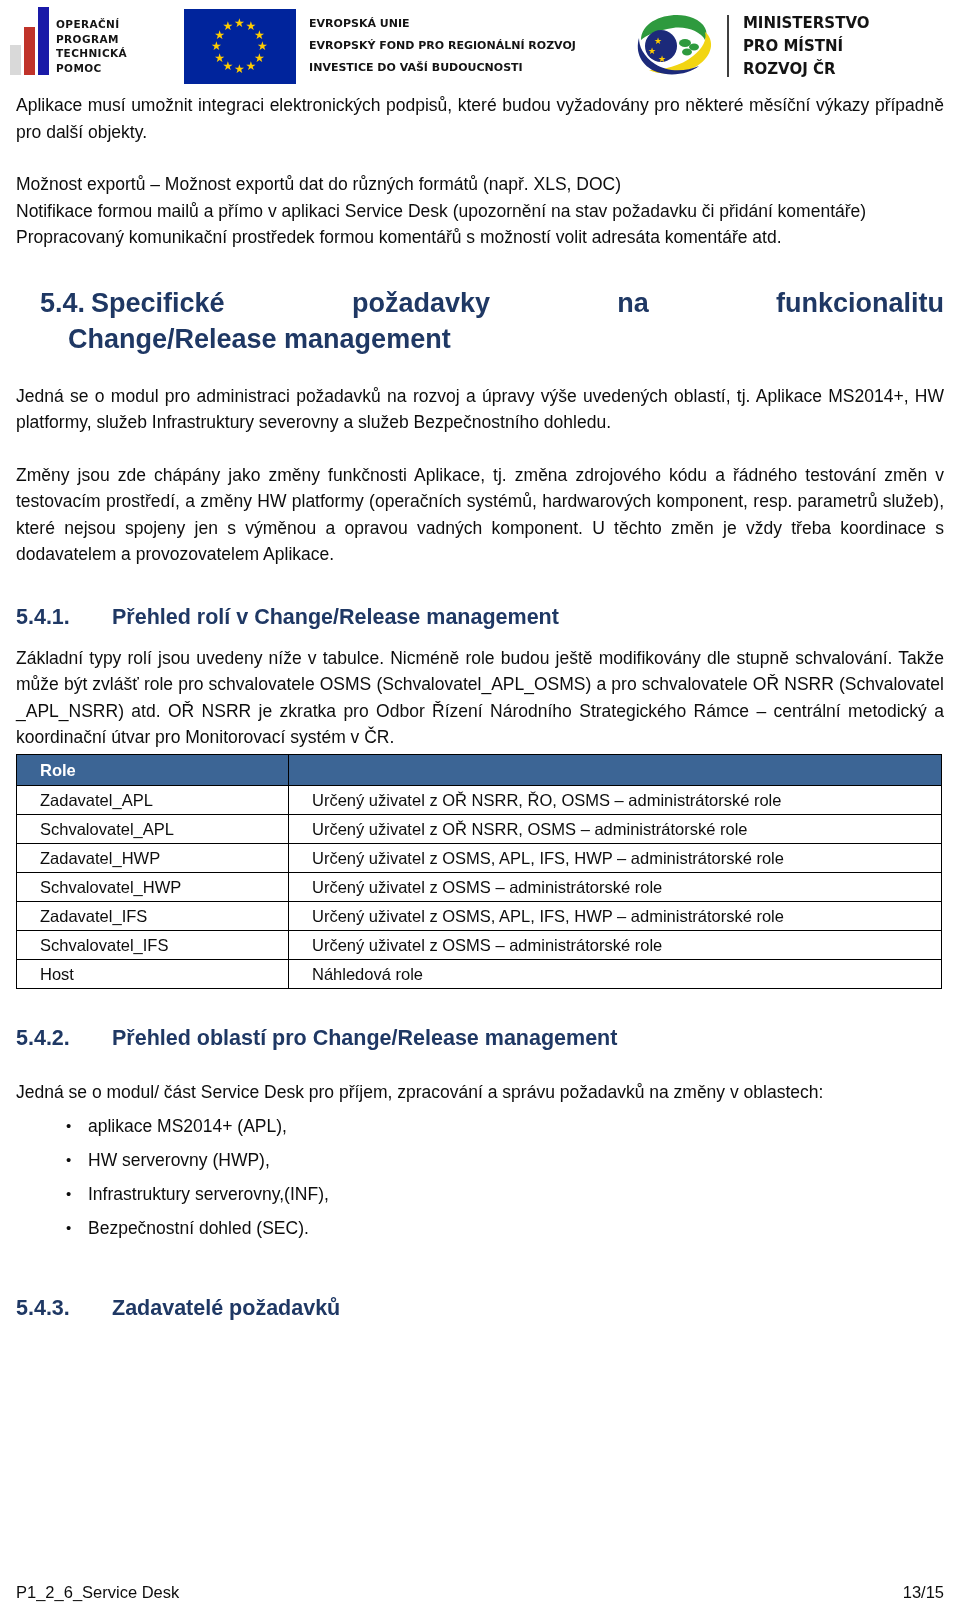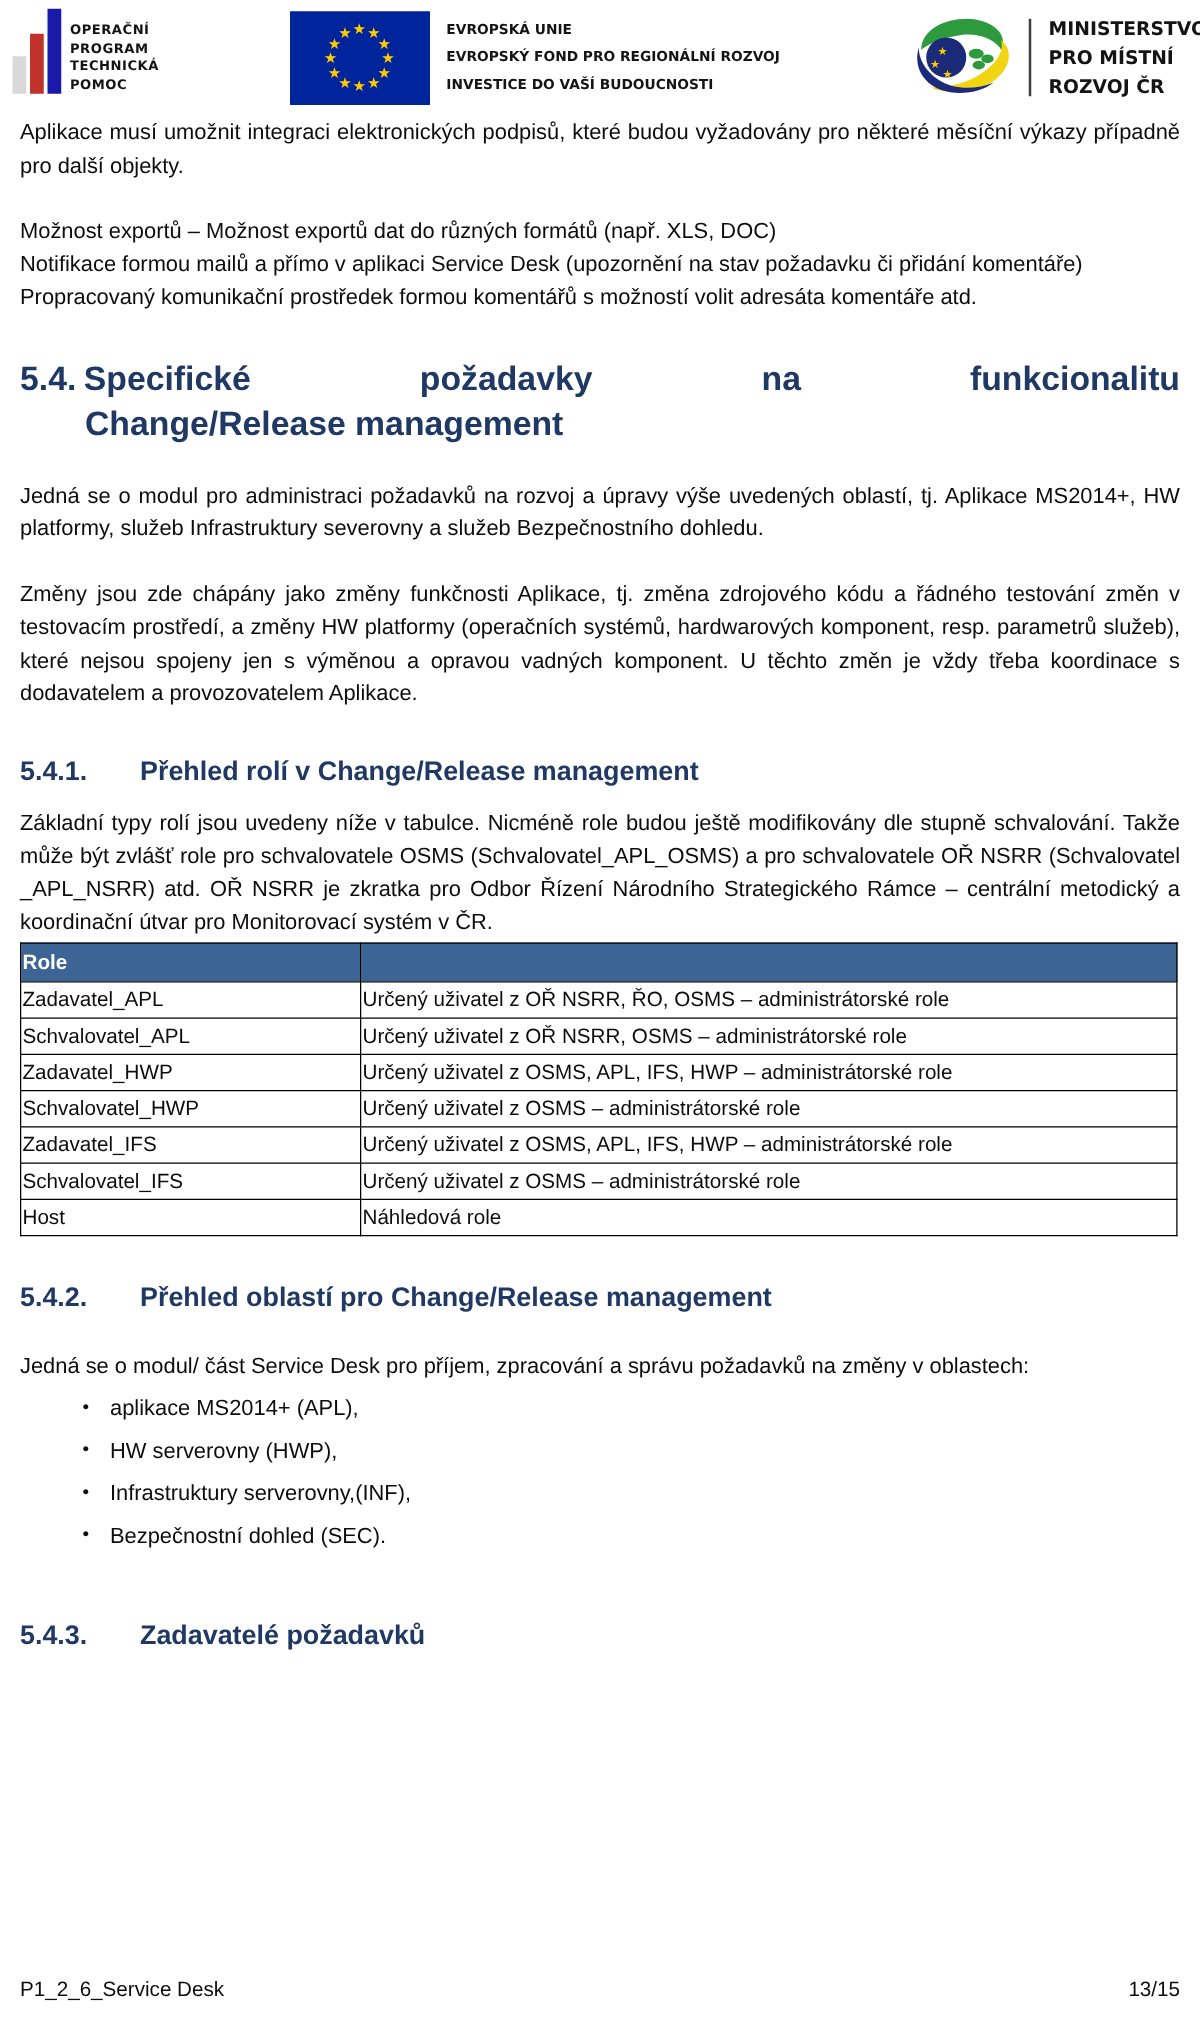--- a/index.html
+++ b/index.html
@@ -18,21 +18,20 @@
 
   
   .header-bar {
     position: absolute;
     top: 0;
     left: 0;
     width: 960px;
     height: 92px;
     display: flex;
     align-items: center;
-    gap: 48px;
   }
 
   
   .optp-logo {
     display: flex;
     align-items: flex-end;
     margin-left: 10px;
   }
   .optp-bars {
     display: flex;
@@ -131,21 +130,21 @@
   .gap-lg { height: 34px; }
 
   
   .h2 {
     color: #1F3864;
     font-size: 27px;
     font-weight: bold;
     line-height: 36px;
     display: flex;
   }
-  .h2 .num { flex: none; }
+  .h2 .num { flex: none; margin-left: 24px; }
   .h2 .txt {
     flex: 1;
     margin-left: 6px;
     text-align: justify;
     text-align-last: justify;
   }
   .h2 .txt2 {
     margin-left: 52px;
   }
   .h3 {
@@ -160,21 +159,21 @@
   .h3 .txt { flex: 1; }
 
   
   table.roles {
     border-collapse: collapse;
     width: 926px;
     table-layout: fixed;
   }
   table.roles th, table.roles td {
     border: 1px solid #000000;
-    padding: 2px 1px;
+    padding: 2px 23px;
     font-size: 16.5px;
     line-height: 22px;
     height: 24px;
     vertical-align: middle;
     color: #0d0d0d;
   }
   table.roles th {
     background: #3C6595;
     color: #ffffff;
     font-weight: bold;

